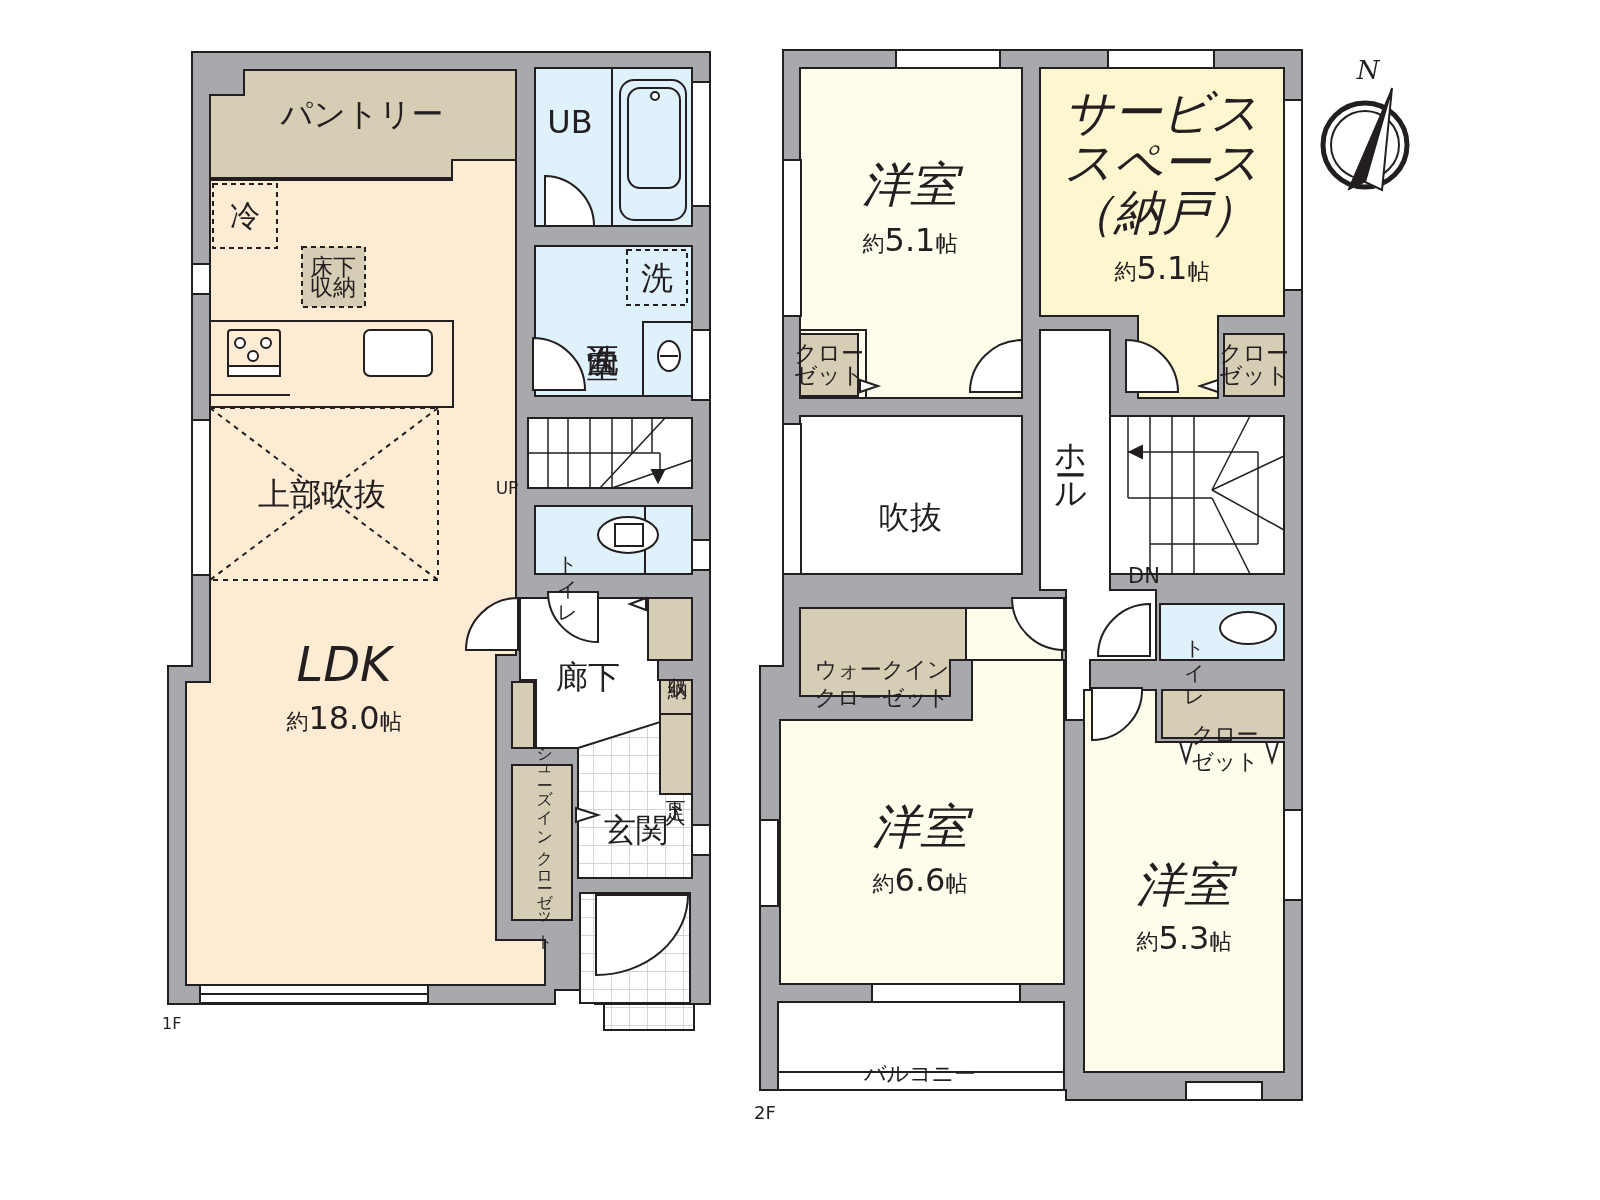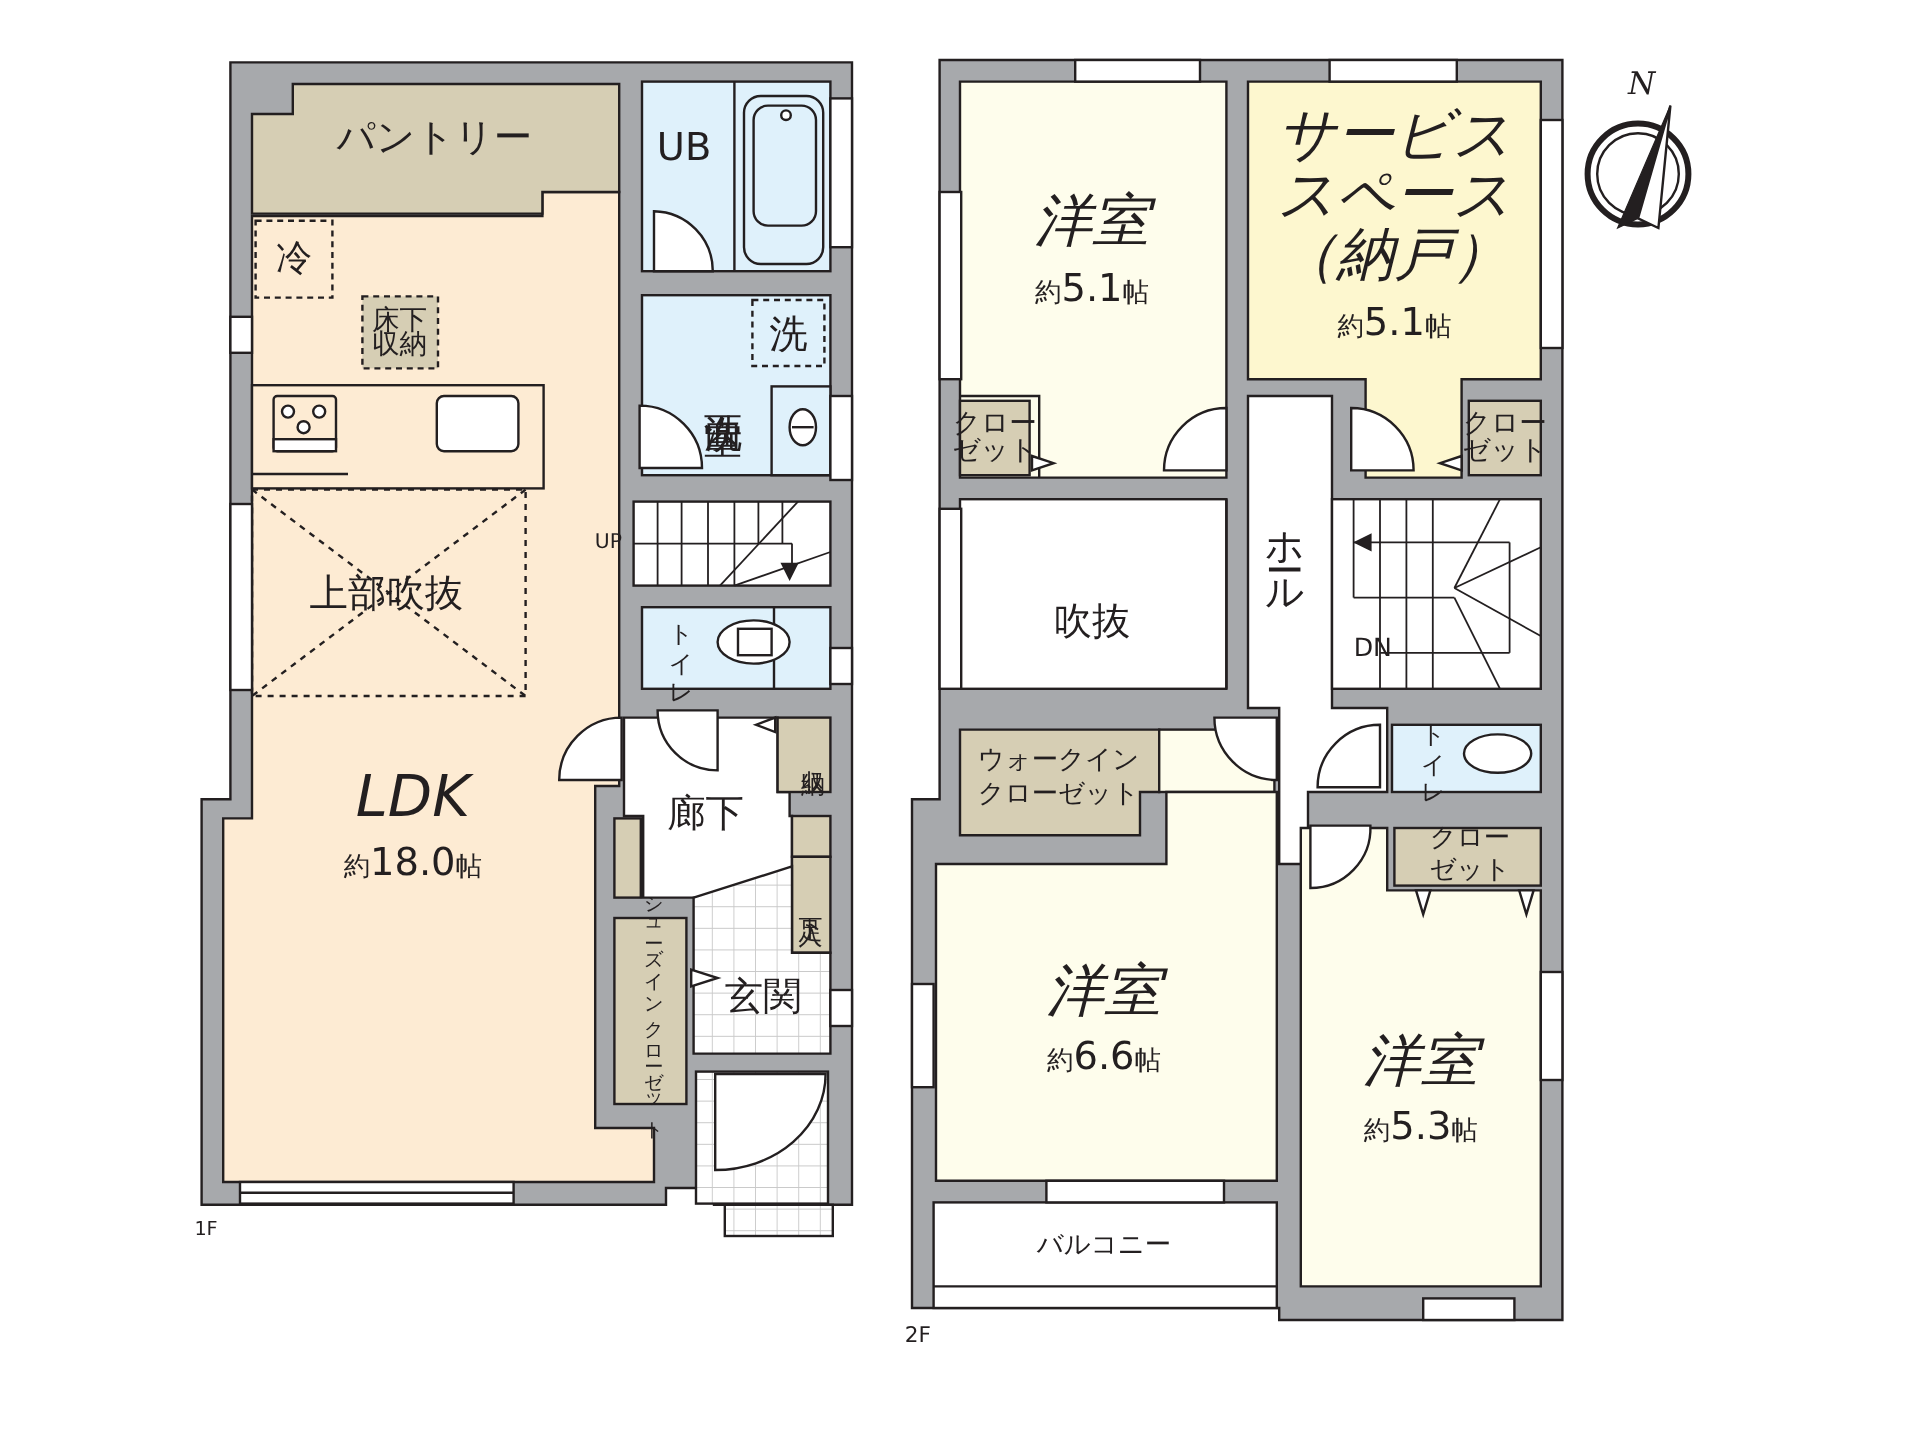--- a/index.html
+++ b/index.html
@@ -2,21 +2,21 @@
 <html><head>
 <meta charset="utf-8">
 <style>
   html, body { margin:0; padding:0; background:#ffffff; }
   body { width:1600px; height:1200px; position:relative; overflow:hidden; font-family:"DejaVu Sans", sans-serif; }
   svg { position:absolute; left:0; top:0; }
   .lbl { position:absolute; color:#231f20; font-family:"DejaVu Sans", sans-serif; white-space:nowrap; line-height:1; }
   .c { transform:translate(-50%,-50%); text-align:center; }
   .big { font-size:48px;font-style:italic; }
   .mid { font-size:32px; }
-  .sm { font-size:20px; }
+  .sm { font-size:20px;margin-top:36px; }
   .xs { font-size:23px; line-height:1.1; }
   .vert { writing-mode:vertical-rl; text-orientation:upright; letter-spacing:2px; }
   .area { font-size:22px; }
   .area b { font-weight:normal; font-size:32px; }
 </style>
 </head>
 <body>
 
 <svg width="1600" height="1200" viewBox="0 0 1600 1200">
   <defs>

